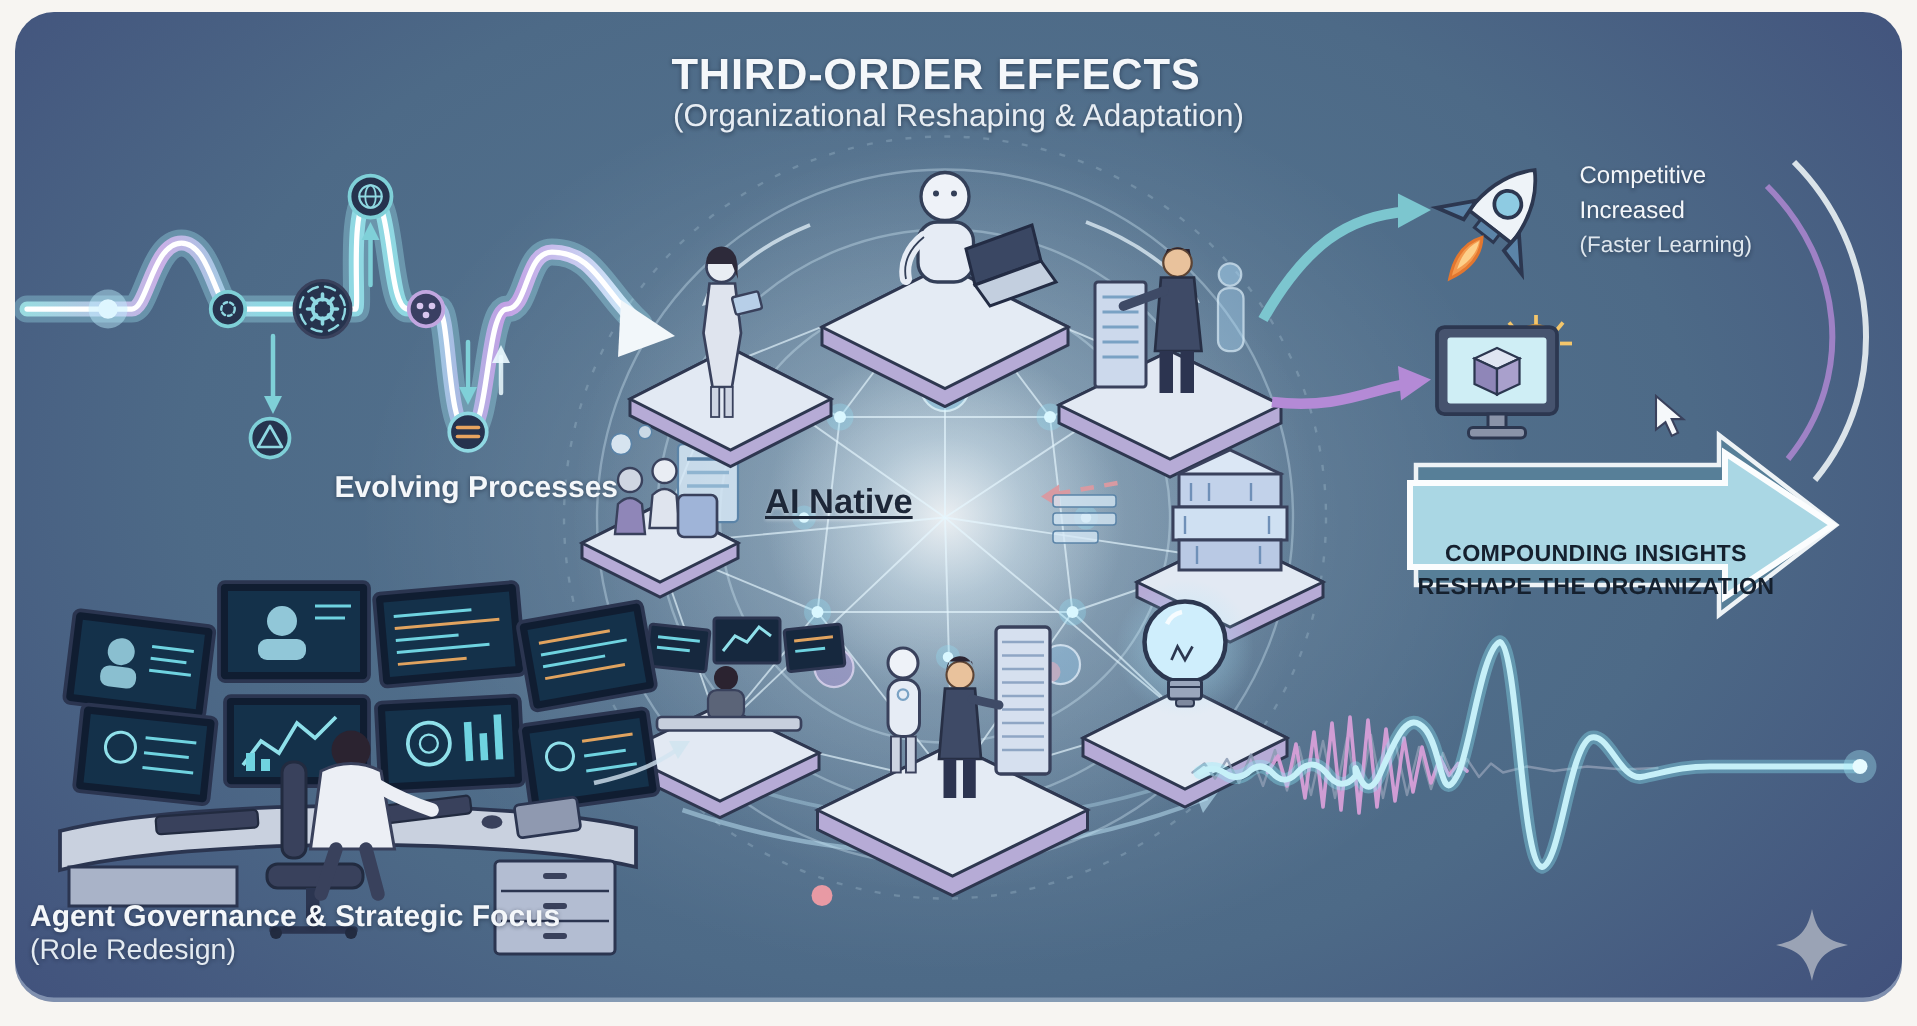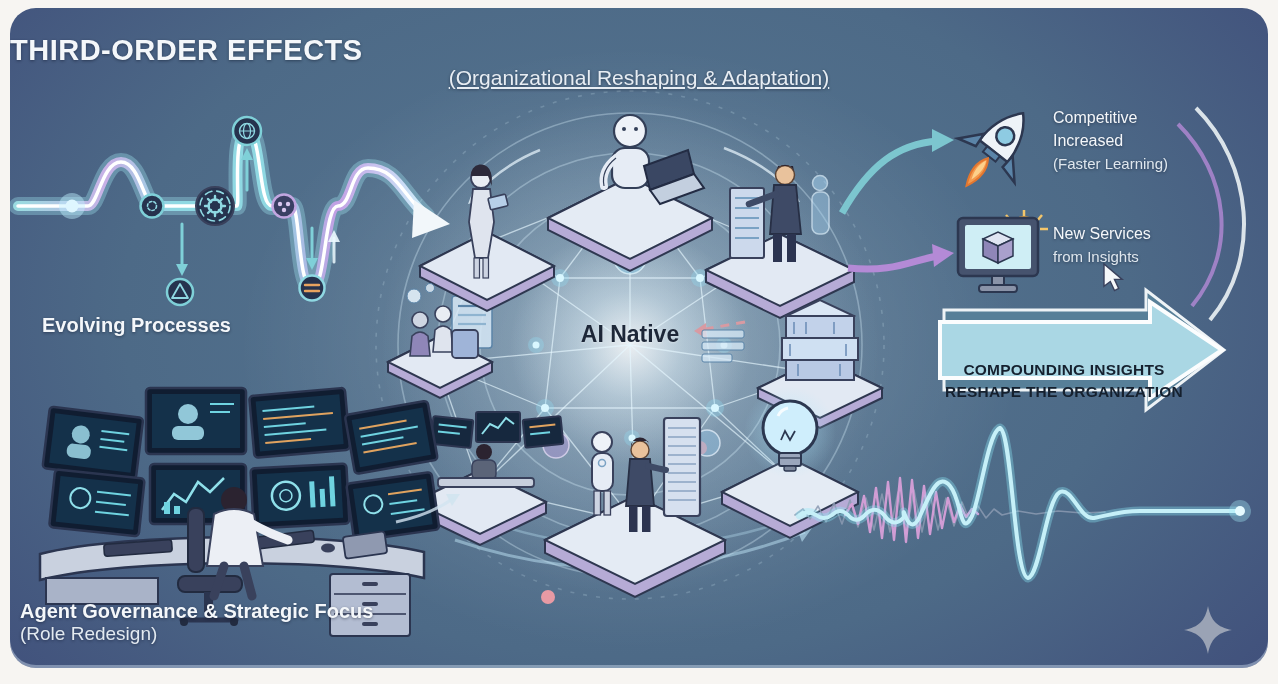--- a/index.html
+++ b/index.html
@@ -9,29 +9,29 @@
   .canvas {
     position:absolute; left:10px; top:8px; width:1258px; height:660px;
     border-radius:26px; overflow:hidden;
     background:
       radial-gradient(ellipse 560px 430px at 620px 340px, rgba(255,255,255,0.20), rgba(255,255,255,0) 70%),
       radial-gradient(ellipse 1050px 720px at 49% 46%, #577792 0%, #4d6a87 48%, #41517c 78%, #3c4674 100%);
     box-shadow: inset 0 -3px 0 rgba(205,220,238,0.45);
   }
   svg.art { position:absolute; left:0; top:0; width:1258px; height:660px; z-index:1; display:block; }
   .txt { position:absolute; z-index:3; color:#f4f7fa; text-shadow:0 1px 3px rgba(8,16,34,0.45); }
-  .hdr-title { left:0; top:26px; width:1228px; text-align:left; font-size:29px; font-weight:bold; letter-spacing:0.5px; }
-  .hdr-sub   { left:0; top:58px; width:1258px; text-align:center; font-size:21px; color:#e7edf3;text-decoration:underline; }
-  .lbl-evolving { left:32px; top:306px; width:370px; text-align:left; }
+  .hdr-title { left:0; top:26px; width:1228px; text-align:center; font-size:29px; font-weight:bold; letter-spacing:0.5px; }
+  .hdr-sub   { left:0; top:58px; width:1258px; text-align:center; font-size:21px; color:#e7edf3; }
+  .lbl-evolving { left:32px; top:306px; width:370px; text-align:right; }
   .lbl-governance { left:10px; top:592px; width:430px; text-align:left; }
   .lbl-b1 { font-size:20px; font-weight:bold; }
   .lbl-b2 { font-size:19px; color:#e3eaf1; }
-  .lbl-center { left:500px; top:312px; width:240px; text-align:center; z-index:3;
+  .lbl-center { left:500px; top:312px; width:240px; z-index:3;
                 color:#1d2738; font-weight:bold; font-size:23px; line-height:29px;
-                text-shadow:0 1px 2px rgba(255,255,255,0.35); }
+                text-shadow:0 1px 2px rgba(255,255,255,0.35);text-decoration:underline; }
   .lbl-competitive { left:1043px; top:98px; width:210px; }
   .lbl-services    { left:1043px; top:214px; width:210px; }
   .lbl-r1 { font-size:16px; font-weight:normal; line-height:23px; }
   .lbl-r2 { font-size:15px; color:#dfe7ee; line-height:23px; }
   .lbl-arrow { left:920px; top:312px; width:268px; text-align:center; z-index:3;
                color:#15202e; font-weight:bold; font-size:15.5px; line-height:21.5px;
                letter-spacing:0.2px; text-shadow:none;margin-top:39px; }
   .lbl-entropy { left:910px; top:590px; width:280px; text-align:center;
                  font-size:19.5px; font-weight:bold; line-height:24px; }
 </style>
@@ -546,24 +546,20 @@
 <div class="txt lbl-center">
   <div>AI Native</div>
 </div>
 
 <div class="txt lbl-competitive">
   <div class="lbl-r1">Competitive</div>
   <div class="lbl-r1">Increased</div>
   <div class="lbl-r2">(Faster Learning)</div>
 </div>
 
-<div class="txt lbl-services">
-  <div class="lbl-r1">New Services</div>
-  <div class="lbl-r2">from Insights</div>
-</div>
 
 <div class="txt lbl-arrow">
   <div>COMPOUNDING INSIGHTS</div>
   <div>RESHAPE THE ORGANIZATION</div>
 </div>
 
 
 </div>
 </div>
 

